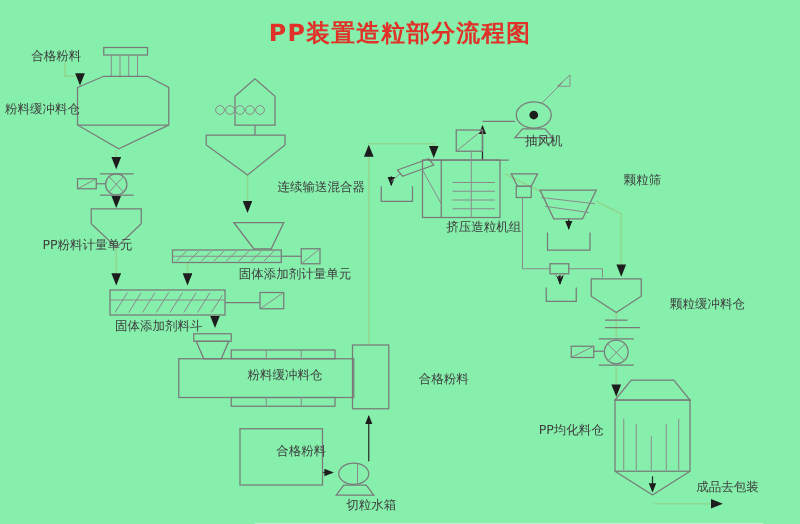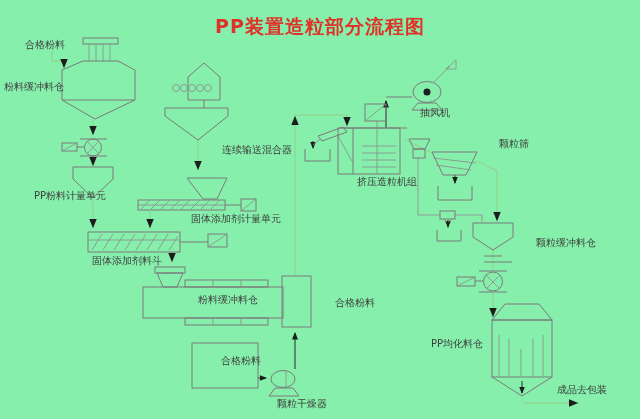--- a/index.html
+++ b/index.html
@@ -206,21 +206,21 @@
   </svg>
 
   <div class="lbl" style="left:25px;top:38px">合格粉料</div>
   <div class="lbl" style="left:4px;top:80px">粉料缓冲料仓</div>
   <div class="lbl" style="left:34px;top:189px">PP粉料计量单元</div>
   <div class="lbl" style="left:222px;top:143px">连续输送混合器</div>
   <div class="lbl" style="left:191px;top:212px">固体添加剂计量单元</div>
   <div class="lbl" style="left:92px;top:254px">固体添加剂料斗</div>
   <div class="lbl" style="left:198px;top:293px">粉料缓冲料仓</div>
   <div class="lbl" style="left:221px;top:354px">合格粉料</div>
-  <div class="lbl" style="left:277px;top:397px">颗粒干燥器</div>
+  <div class="lbl" style="left:277px;top:397px">切粒水箱</div>
   <div class="lbl" style="left:335px;top:296px">合格粉料</div>
   <div class="lbl" style="left:357px;top:175px">挤压造粒机组</div>
   <div class="lbl" style="left:420px;top:106px">抽风机</div>
   <div class="lbl" style="left:499px;top:137px">颗粒筛</div>
   <div class="lbl" style="left:536px;top:236px">颗粒缓冲料仓</div>
   <div class="lbl" style="left:431px;top:337px">PP均化料仓</div>
   <div class="lbl" style="left:557px;top:383px">成品去包装</div>
 
 </div>
 

